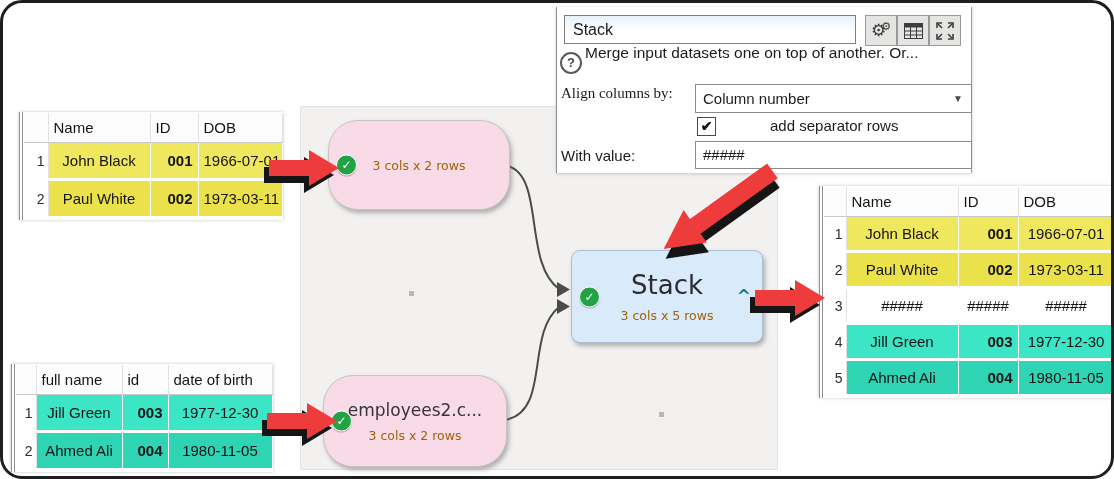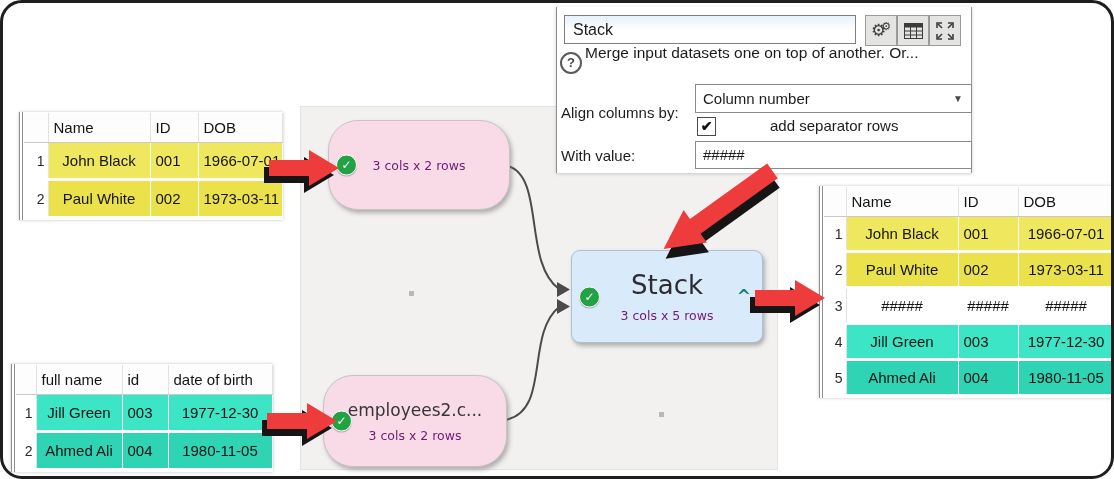--- a/index.html
+++ b/index.html
@@ -18,21 +18,21 @@
   .node{
     position:absolute;z-index:3;display:flex;flex-direction:column;
     align-items:center;justify-content:center;gap:8px;
     font-family:"DejaVu Sans",sans-serif;
     box-shadow:2px 3px 4px rgba(110,110,110,.5);
   }
   .node-pink{background:#f8dbe7;border:1px solid #c9c2c4;border-radius:30px;}
   .node-blue{background:#d9eafb;border:1px solid #a9c0d6;border-radius:9px;}
   .node-title{color:#38353a;font-size:17px;white-space:nowrap;}
   .node-title-big{color:#2e2c33;font-size:26px;}
-  .node-sub{color:#701a75;font-size:12.5px;white-space:nowrap;}
+  .node-sub{color:#a16207;font-size:12.5px;white-space:nowrap;}
   .check{
     position:absolute;left:7px;top:50%;transform:translateY(-50%);
     width:19px;height:19px;border-radius:50%;background:#21a343;
     color:#fff;font-size:12px;font-weight:bold;line-height:19px;text-align:center;
     border:1px solid #ffffff;box-shadow:0 1px 1px rgba(0,0,0,.25);
   }
   .caret{
     position:absolute;right:11px;top:50%;transform:translateY(-56%);
     color:#157a8c;font-size:17px;font-weight:bold;
   }
@@ -45,21 +45,21 @@
         box-shadow:0 0 3px rgba(150,150,150,.55);padding:1px 0 1px 1px;}
   table.tbl{border-collapse:collapse;table-layout:fixed;background:#fff;
             font-size:15px;color:#141414;}
   .tbl th{font-weight:normal;text-align:left;background:#fdfdfd;
           border-bottom:1px solid #c9c9c9;border-right:1px solid #e2e2e2;
           padding:6px 5px;white-space:nowrap;overflow:hidden;}
   .tbl td{padding:9px 5px;border-right:1px solid rgba(255,255,255,.75);
           border-bottom:3px solid #ffffff;white-space:nowrap;overflow:hidden;text-align:center;}
   .tbl td.num{background:#fff;text-align:right;color:#2c2c2c;font-size:14px;
               border-right:1px solid #e2e2e2;padding-right:3px;}
-  .tbl .r{text-align:left;}
+  .tbl .r{text-align:right;font-weight:bold;}
   .tbl-out td{padding:8px 5px;}
   
   .panel{
     position:absolute;left:553px;top:4px;width:414px;height:166px;z-index:5;
     background:#fff;border-left:1px solid #8f8f8f;border-right:1px solid #9c9c9c;
     box-shadow:0 1px 3px rgba(160,160,160,.5);font-size:15px;color:#1c1c1c;
   }
   .title-input{
     position:absolute;left:7px;top:8px;width:282px;height:27px;
     border:1px solid #7f7f7f;background:linear-gradient(#e9f1fb,#ffffff 55%);
@@ -72,21 +72,21 @@
   }
   .gear-main{font-size:17px;line-height:1;}
   .gear-small{font-size:11px;line-height:1;margin:-9px 0 0 -5px;}
   .help-circle{
     position:absolute;left:3px;top:45px;width:18px;height:18px;border-radius:50%;
     border:2px solid #5a5a5a;color:#4a4a4a;font-size:13px;font-weight:bold;
     text-align:center;line-height:18px;
   }
   .desc{position:absolute;left:28px;top:37px;width:380px;white-space:nowrap;
         overflow:hidden;text-overflow:ellipsis;font-size:15.5px;}
-  .lbl-align{position:absolute;left:4px;top:97px;}
+  .lbl-align{position:absolute;left:4px;top:78px;font-family:Liberation Serif, serif;}
   .dropdown{
     position:absolute;left:138px;top:77px;width:268px;height:27px;
     border:1px solid #8a8a8a;background:#fff;line-height:27px;padding-left:7px;
   }
   .dd-caret{position:absolute;right:8px;top:0;font-size:10px;color:#4a4a4a;}
   .chkbox{
     position:absolute;left:140px;top:110px;width:17px;height:17px;
     border:1px solid #4a4a4a;background:#fff;text-align:center;line-height:16px;
     font-size:14px;font-weight:bold;color:#111;
   }

